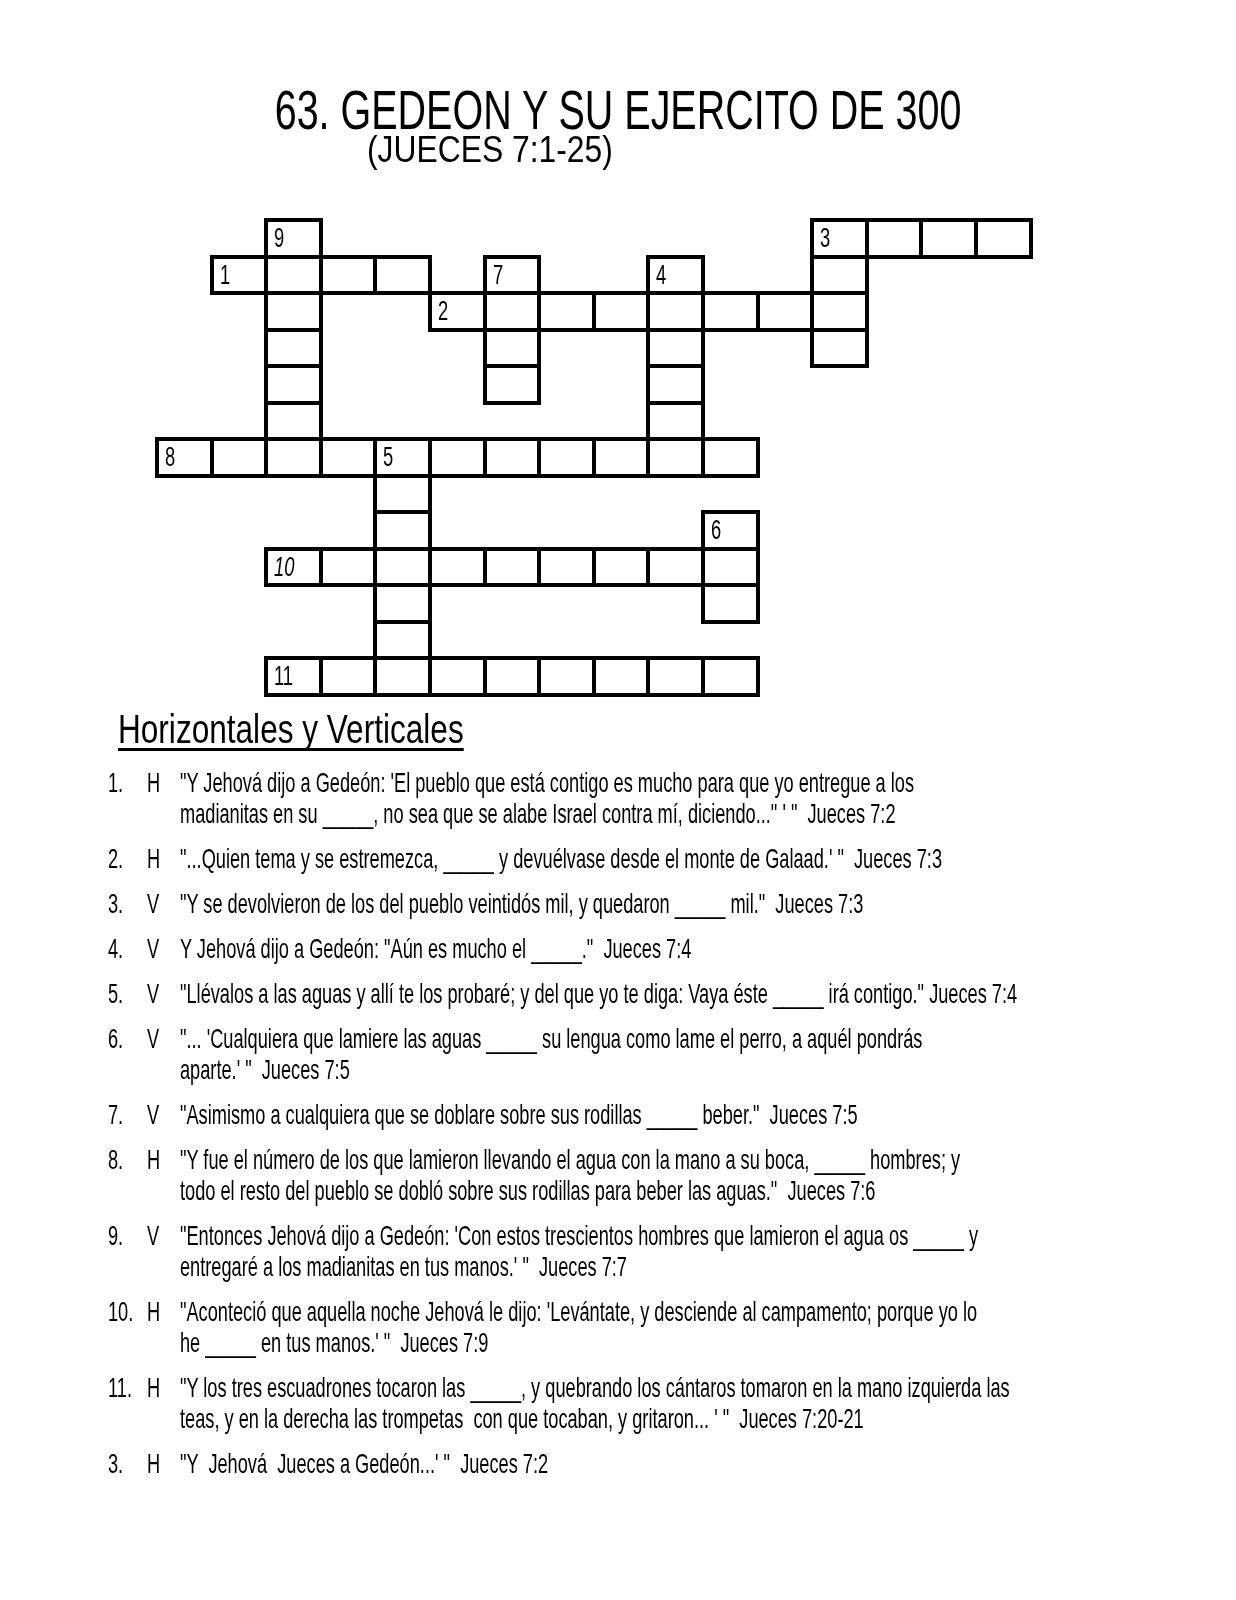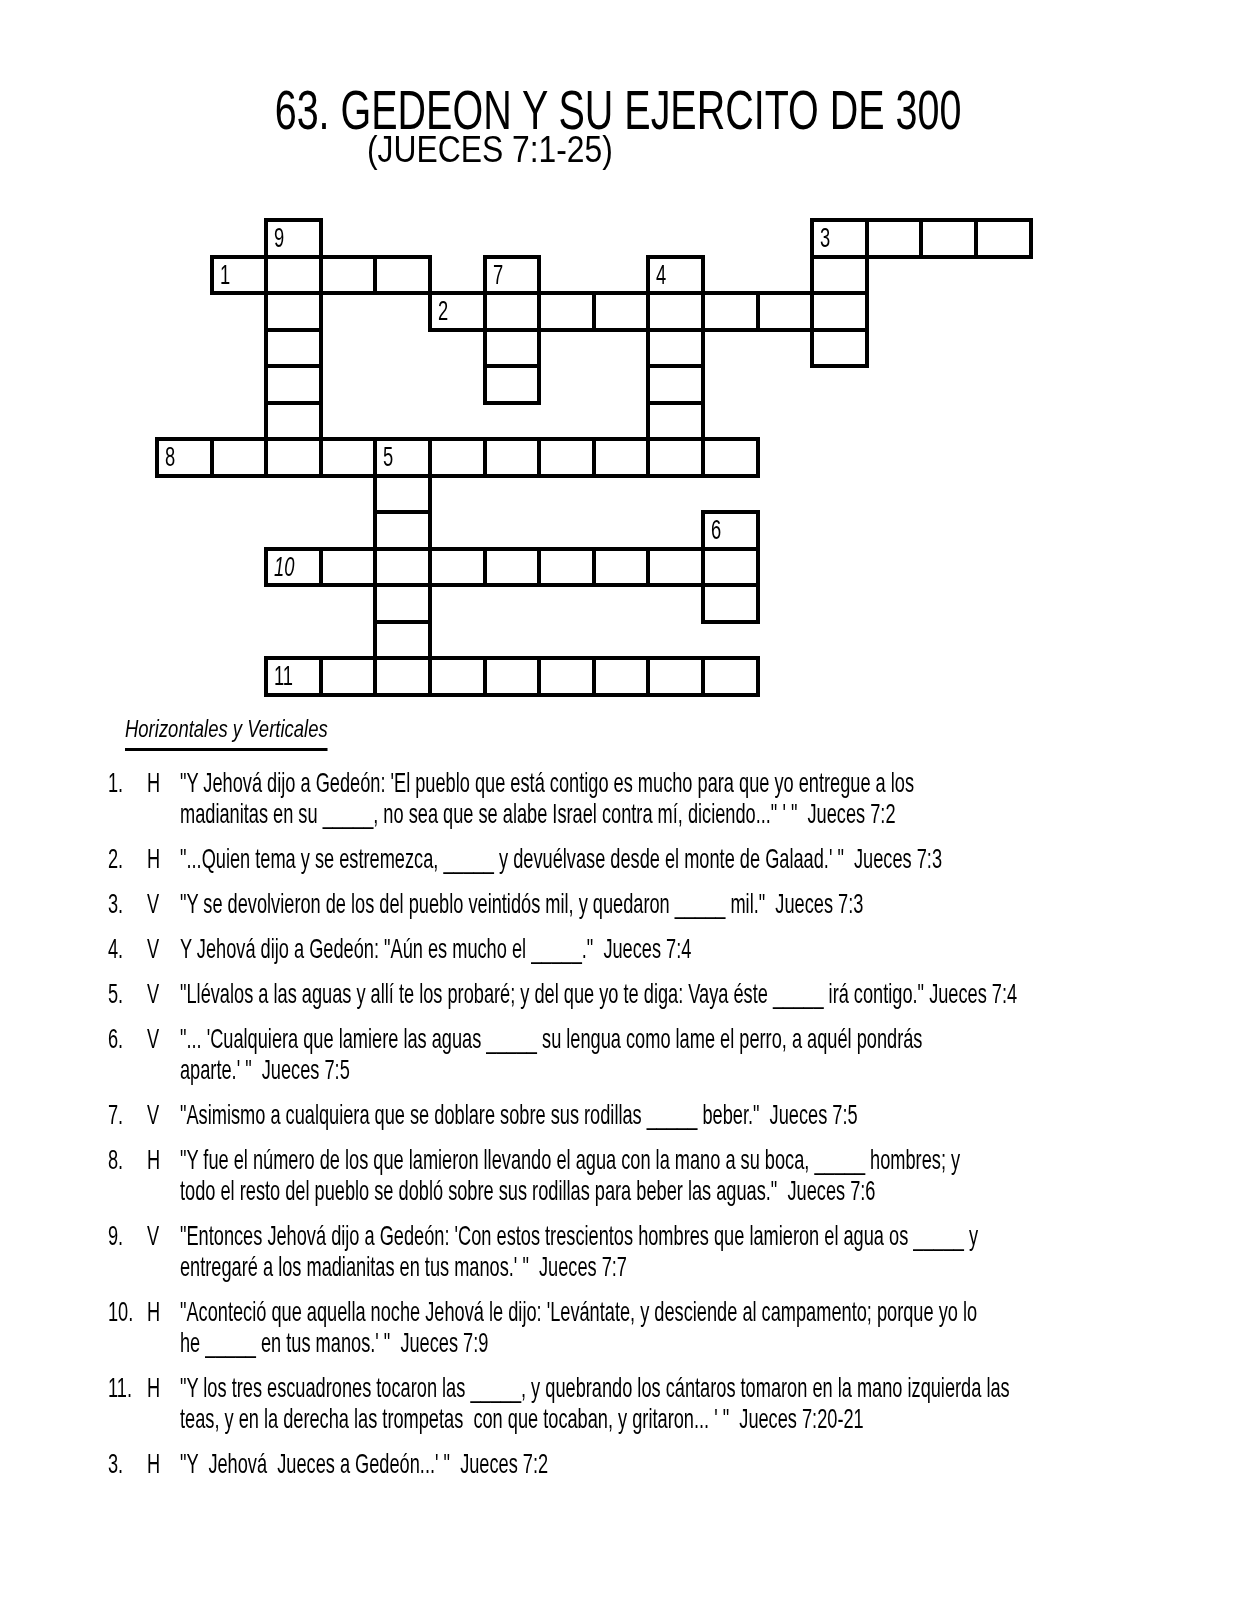--- a/index.html
+++ b/index.html
@@ -26,21 +26,21 @@
 
   .grid { position: absolute; left: 0; top: 0; width: 1236px; height: 700px; }
   .cell {
     position: absolute; box-sizing: border-box;
     background: #fff; border: 4px solid #000;
   }
   .cellnum { position: absolute; font-size: 27px; line-height: 27px; }
   .cellnum .cnd { transform: scaleX(0.68); transform-origin: 0 0; }
 
   .clues { position: absolute; left: 100px; top: 712px; width: 1120px; }
-  .clues-heading { font-size: 24px; line-height: 34px; margin-bottom: 16px; margin-left: 25px; font-style: italic; }
+  .clues-heading { font-size: 41px; line-height: 34px; margin-bottom: 16px; margin-left: 18px; }
   .clues-heading .cnd {
     transform: scaleX(0.77); transform-origin: 0 50%;
     border-bottom: 3px solid #000; padding-bottom: 2px;
   }
   .clue { position: relative; margin-bottom: 14px; min-height: 31px; }
   .cnum  { position: absolute; left: 8px;  top: 0; font-size: 28px; line-height: 31px; }
   .cdir  { position: absolute; left: 47px; top: 0; font-size: 28px; line-height: 31px; }
   .ctext { margin-left: 80px; font-size: 28px; line-height: 31px; }
   .ctext .line { display: block; width: max-content; transform: scaleX(0.65); transform-origin: 0 0; white-space: pre; }
 </style>

